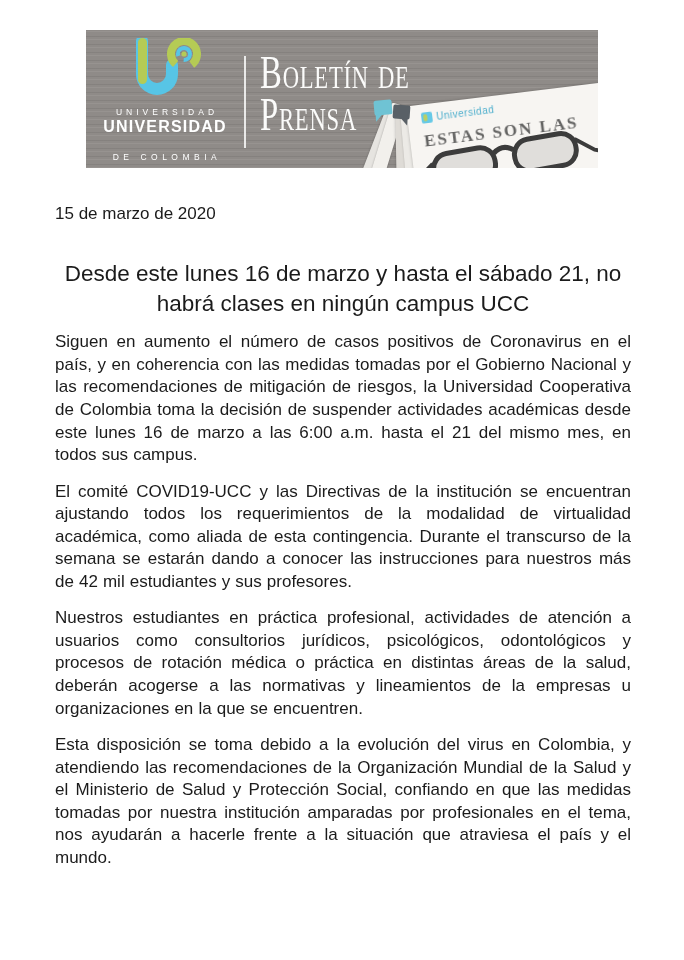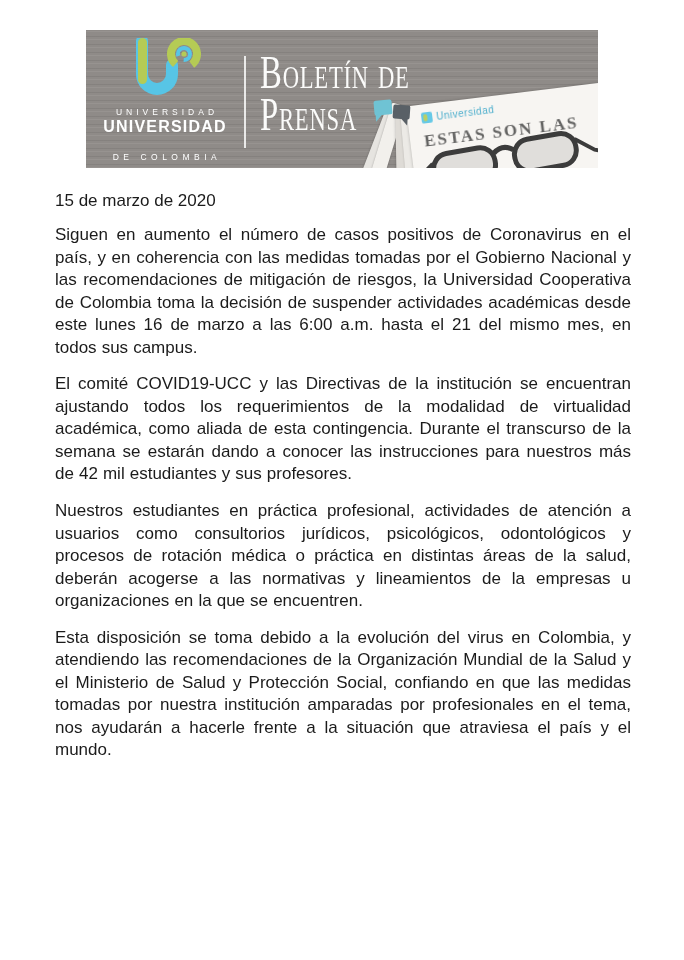--- a/index.html
+++ b/index.html
@@ -56,21 +56,21 @@
   .npmark{width:11px;height:11px;border-radius:2px;background:#57c5e6;position:relative;flex:0 0 auto;}
   .npmark::after{content:"";position:absolute;left:2px;top:2px;width:4px;height:7px;background:#b5cb55;border-radius:2px;}
   .npbrand-name{font-size:10px;color:#3ba7c9;letter-spacing:.5px;}
   .npheadline{margin-top:8px;font-family:"Liberation Serif", serif;font-weight:bold;font-size:17px;
     color:#4a4a4a;letter-spacing:2px;filter:blur(.6px);opacity:.85;white-space:nowrap;}
   .glasses{position:absolute;left:8px;top:48px;transform:rotate(-3deg);}
   .pen{position:absolute;right:212px;bottom:2px;width:4px;height:58px;background:#45443f;transform:rotate(26deg);border-radius:2px;box-shadow:0 0 2px rgba(0,0,0,.4);}
   .pen::after{content:"";position:absolute;left:0;bottom:-7px;border-style:solid;border-width:8px 2px 0 2px;border-color:#45443f transparent transparent transparent;}
 
   
-  .doc{position:absolute;left:55px;top:191px;width:576px;}
+  .doc{position:absolute;left:55px;top:204px;width:576px;}
   .date{font-size:17px;}
   .ref{font-size:17px;margin-top:26px;}
   .headline{
     font-size:22.5px;line-height:1.32;text-align:center;margin:35px auto 0;max-width:578px;
   }
   .paragraphs{margin-top:13px;}
   .para{font-size:17px;line-height:1.327;text-align:justify;margin:0 0 14px 0;
     -webkit-hyphens:none;hyphens:none;word-spacing:.02em;}
 </style>
 </head>
@@ -122,20 +122,21 @@
         <rect x="96" y="8" width="62" height="32" rx="15" fill="rgba(60,60,60,.12)" stroke="#3c3c3c" stroke-width="5"></rect>
         <path d="M76 16 Q86 8 96 16" fill="none" stroke="#3c3c3c" stroke-width="5"></path>
         <path d="M14 16 L0 26" fill="none" stroke="#3c3c3c" stroke-width="4"></path>
         <path d="M158 16 L176 30 188 34" fill="none" stroke="#3c3c3c" stroke-width="4"></path>
       </svg>
     </div>
   </div>
 
   <div class="doc">
     <div class="date">15 de marzo de 2020</div>
+    <div class="headline">Desde este lunes 16 de marzo y hasta el sábado 21, no habrá clases en ningún campus UCC</div>
     <div class="paragraphs">
 
         <p class="para">Siguen en aumento el número de casos positivos de Coronavirus en el país, y en coherencia con las medidas tomadas por el Gobierno Nacional y las recomendaciones de mitigación de riesgos, la Universidad Cooperativa de Colombia toma la decisión de suspender actividades académicas desde este lunes 16 de marzo a las 6:00 a.m. hasta el 21 del mismo mes, en todos sus campus.</p>
 
         <p class="para">El comité COVID19-UCC y las Directivas de la institución se encuentran ajustando todos los requerimientos de la modalidad de virtualidad académica, como aliada de esta contingencia. Durante el transcurso de la semana se estarán dando a conocer las instrucciones para nuestros más de 42 mil estudiantes y sus profesores.</p>
 
         <p class="para">Nuestros estudiantes en práctica profesional, actividades de atención a usuarios como consultorios jurídicos, psicológicos, odontológicos y procesos de rotación médica o práctica en distintas áreas de la salud, deberán acogerse a las normativas y lineamientos de la empresas u organizaciones en la que se encuentren.</p>
 
         <p class="para">Esta disposición se toma debido a la evolución del virus en Colombia, y atendiendo las recomendaciones de la Organización Mundial de la Salud y el Ministerio de Salud y Protección Social, confiando en que las medidas tomadas por nuestra institución amparadas por profesionales en el tema, nos ayudarán a hacerle frente a la situación que atraviesa el país y el mundo.</p>
       </div>

